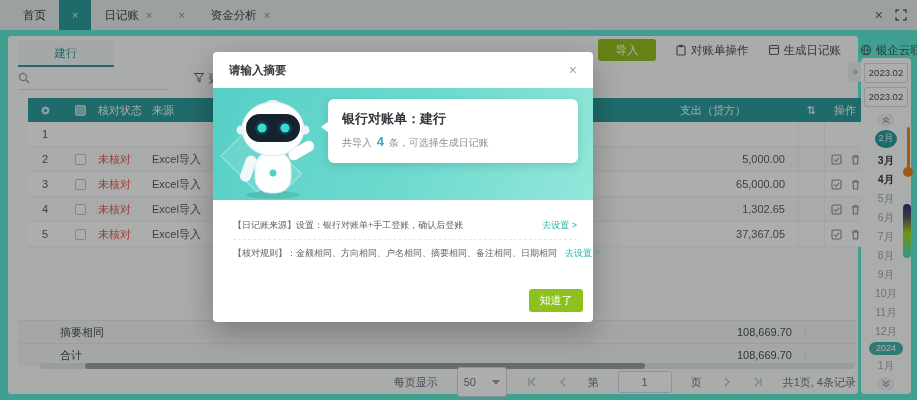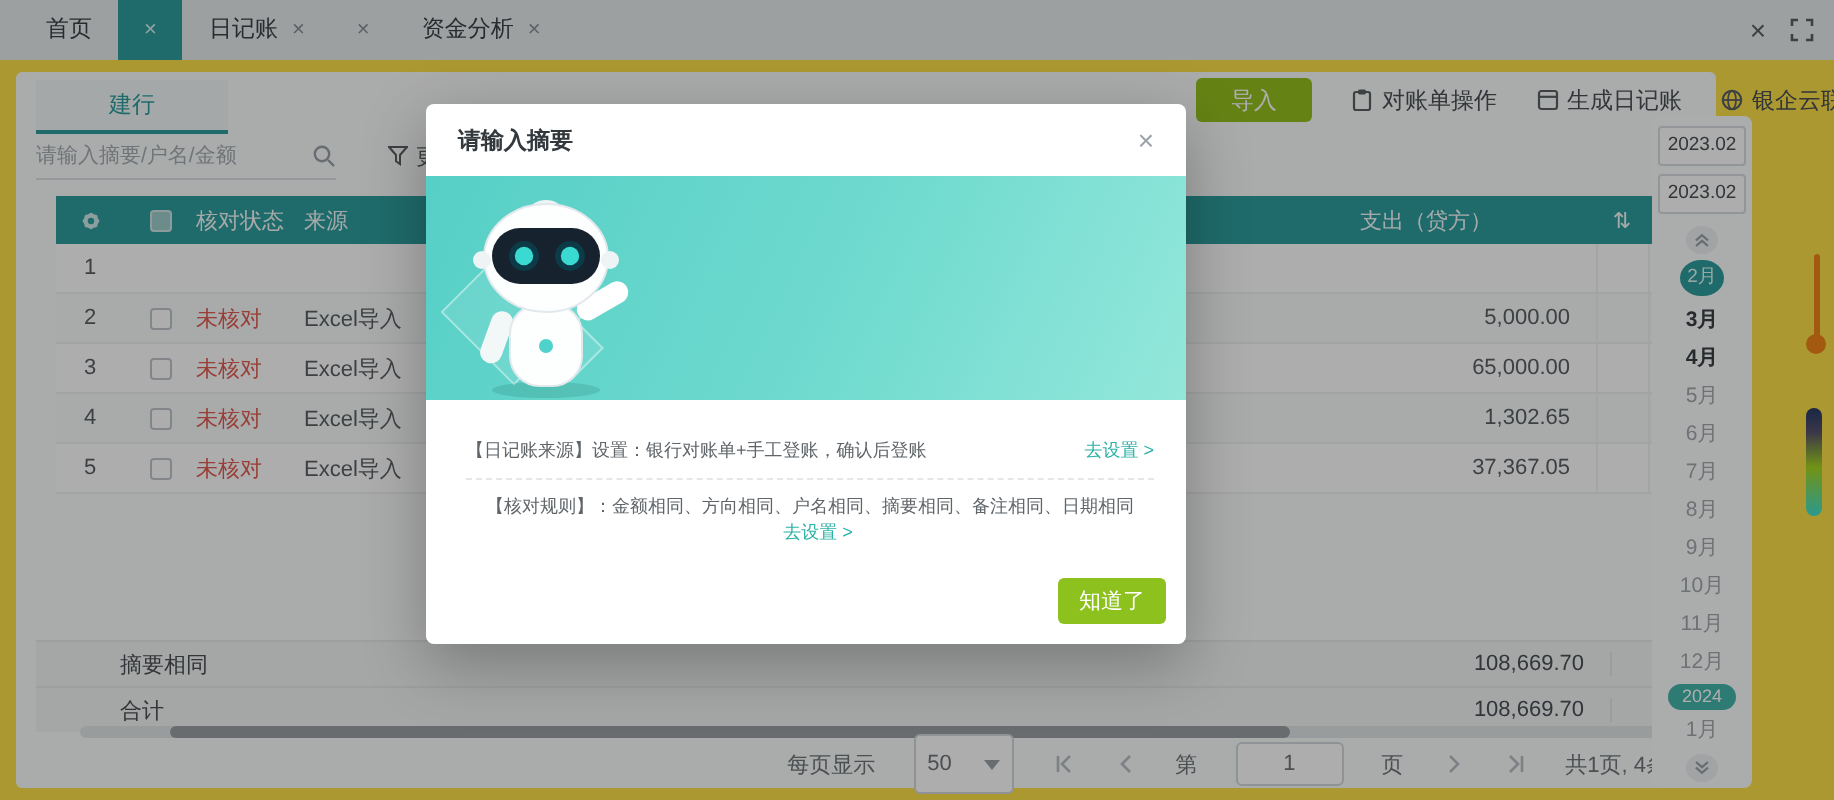--- a/index.html
+++ b/index.html
@@ -1,17 +1,17 @@
 <!DOCTYPE html>
 <html><head>
 <meta charset="utf-8">
 <style>
   * { margin:0; padding:0; box-sizing:border-box; }
   body { background:#cfd4d6; font-family:"Liberation Sans","DejaVu Sans",sans-serif; }
-  .app { position:relative; width:917px; height:400px; overflow:hidden; background:#fde047; }
+  .app { position:relative; width:917px; height:400px; overflow:hidden; background:#5eead4; }
 
   
   .tabbar { position:absolute; top:0; left:0; width:917px; height:30px; background:#e8eced; display:flex; align-items:center; padding-left:10px; }
   .tab { height:30px; line-height:30px; padding:0 13px; font-size:11.5px; color:#3c4247; display:flex; align-items:center; gap:7px; cursor:pointer; white-space:nowrap; }
   .tab .x { font-size:11px; color:#8a9095; line-height:1; }
   .tab.active { background:#2f9e9e; color:#fff; }
   .tab.active .x { color:#d6efef; }
   .tabbar-right { margin-left:auto; display:flex; align-items:center; gap:12px; padding-right:10px; color:#5a6065; }
   .win-close { font-size:14px; color:#5a6065; cursor:pointer; }
 
@@ -58,21 +58,21 @@
   .hscroll .thumb { position:absolute; left:45px; top:0; width:560px; height:6px; background:#9aa0a4; border-radius:3px; cursor:pointer; }
 
   
   .pagination { position:absolute; top:369px; left:0; width:856px; height:26px; display:flex; justify-content:flex-end; align-items:center; gap:19px; font-size:11px; color:#70767b; }
   .pg-select { width:50px; height:22px; border:1px solid #d4d9dd; border-radius:3px; background:#fff; display:flex; align-items:center; justify-content:space-between; padding:14px 6px; cursor:pointer; }
   .pg-input { width:54px; height:22px; border:1px solid #d4d9dd; border-radius:3px; background:#fff; text-align:center; line-height:20px; }
   .pg-nav { display:inline-flex; cursor:pointer; }
   .caret { width:0; height:0; border-left:4px solid transparent; border-right:4px solid transparent; border-top:5px solid #9aa1a7; }
 
   
-  .rail { position:absolute; left:826px; top:58px; width:50px; height:336px; background:#fdfefe; border-radius:4px; display:flex; flex-direction:column; align-items:center; padding-top:5px; }
+  .rail { position:absolute; left:861px; top:58px; width:50px; height:336px; background:#fdfefe; border-radius:4px; display:flex; flex-direction:column; align-items:center; padding-top:5px; }
   .rail-collapse { position:absolute; left:848px; top:62px; width:14px; height:20px; background:#eef2f3; border-radius:3px 0 0 3px; font-size:10px; color:#8a9499; text-align:center; line-height:20px; cursor:pointer; }
   .period { width:44px; height:20px; border:1px solid #d8dde0; border-radius:2px; background:#fff; font-size:9.5px; color:#4a5055; text-align:center; line-height:18px; margin-bottom:4px; cursor:pointer; }
   .chev-circle { width:16px; height:16px; border-radius:50%; background:#eef1f2; display:flex; align-items:center; justify-content:center; margin:2px 0 3px; cursor:pointer; }
   .cur-month { width:22px; height:22px; border-radius:50%; background:#2f9e9e; color:#e4f6f6; font-size:9.5px; display:flex; align-items:center; justify-content:center; margin-bottom:3px; cursor:pointer; }
   .month { height:19px; line-height:19px; font-size:10.5px; color:#a2a8ad; cursor:pointer; }
   .month.strong { color:#3a4045; font-weight:bold; }
   .year-pill { background:#45b5ac; color:#fff; font-size:9px; border-radius:8px; padding:1px 7px; line-height:11px; margin:1px 0; cursor:pointer; }
   .range-line { position:absolute; left:907px; top:127px; width:3px; height:44px; background:#f08519; border-radius:2px; z-index:5; }
   .range-dot { position:absolute; left:903px; top:167px; width:10px; height:10px; border-radius:50%; background:#f08519; z-index:5; }
   .grad-pill { position:absolute; left:903px; top:204px; width:8px; height:54px; border-radius:4px; background:linear-gradient(180deg,#273a66 0%,#55506a 22%,#a8d81f 55%,#40e3d2 100%); z-index:5; }
@@ -86,21 +86,21 @@
   .banner { position:absolute; left:0; top:36px; width:380px; height:112px; background:linear-gradient(115deg,#56cfc6 0%,#6fdacf 55%,#93e7da 100%); overflow:hidden; }
   .deco { position:absolute; border:1px solid rgba(255,255,255,.4); background:rgba(255,255,255,.10); transform:rotate(45deg); }
   .robot { position:absolute; left:12px; top:7px; }
   .speech { position:absolute; left:115px; top:11px; width:250px; height:64px; background:#fff; border-radius:6px; box-shadow:0 3px 8px rgba(20,90,85,.18); padding:11px 14px 0; }
   .speech .tail { position:absolute; left:-7px; top:22px; width:0; height:0; border-top:6px solid transparent; border-bottom:6px solid transparent; border-right:8px solid #fff; }
   .speech-title { font-size:13px; font-weight:bold; color:#33383c; }
   .speech-sub { margin-top:6px; font-size:10px; color:#8a9095; }
   .speech-sub .count { color:#3d9fd6; font-size:13px; font-weight:bold; padding:0 2px; }
   .rules { position:absolute; left:20px; right:16px; top:160px; }
   .rule-line { display:flex; justify-content:space-between; align-items:center; padding:7px 0; }
-  .rule-line + .rule-line { border-top:1px dashed #e3e7ea;flex-direction:column; }
+  .rule-line + .rule-line { border-top:1px dashed #e3e7ea; }
   .rule-text { font-size:9px; color:#5f6569; white-space:nowrap; }
   .rule-link { font-size:9px; color:#2bb3a6; cursor:pointer; white-space:nowrap; margin-left:8px; }
   .btn-ok { position:absolute; right:10px; bottom:10px; width:54px; height:23px; background:#8dc21e; color:#fff; border:none; border-radius:3px; font-size:11px; font-family:inherit; cursor:pointer;margin-left:44px; }
 
   svg { display:block; }
 </style>
 </head>
 <body>
 
 <div class="app">
@@ -132,21 +132,20 @@
       </span>
     </div>
   </div>
 
   <div class="card"></div>
 
   <div class="bank-tab">建行</div>
 
   <div class="search-row">
     <div class="search-box">
-      <input placeholder="请输入摘要/户名/金额" style="">
       <span>
         <svg width="12" height="12" viewBox="0 0 12 12">
             <circle cx="5" cy="5" r="3.6" fill="none" stroke="#9aa1a7" stroke-width="1.2"></circle>
             <line x1="8" y1="8" x2="11" y2="11" stroke="#9aa1a7" stroke-width="1.2"></line>
           </svg>
       </span>
     </div>
     <div class="more-filter">
       <span>
         <svg width="10" height="10" viewBox="0 0 10 10">
@@ -420,20 +419,29 @@
           <ellipse cx="48" cy="34" rx="31" ry="27" fill="#fdfefe" stroke="#e2e9ec"></ellipse>
           <circle cx="16" cy="35" r="4.5" fill="#eef3f5"></circle>
           <circle cx="80" cy="35" r="4.5" fill="#eef3f5"></circle>
           <rect x="21" y="19" width="54" height="28" rx="14" fill="#17222f"></rect>
           <circle cx="37" cy="33" r="7.5" fill="#0c3a46"></circle>
           <circle cx="37" cy="33" r="4.6" fill="#3ad9d2"></circle>
           <circle cx="60" cy="33" r="7.5" fill="#0c3a46"></circle>
           <circle cx="60" cy="33" r="4.6" fill="#3ad9d2"></circle>
         </svg>
       </div>
+      <div class="speech">
+        <div class="tail"></div>
+        <div class="speech-title">银行对账单：建行</div>
+        <div class="speech-sub">
+          <span>共导入</span>
+          <span class="count">4</span>
+          <span>条，可选择生成日记账</span>
+        </div>
+      </div>
     </div>
     <div class="rules">
       <div class="rule-line">
         <span class="rule-text">【日记账来源】设置：银行对账单+手工登账，确认后登账</span>
         <span class="rule-link">去设置 &gt;</span>
       </div>
       <div class="rule-line">
         <span class="rule-text">【核对规则】：金额相同、方向相同、户名相同、摘要相同、备注相同、日期相同</span>
         <span class="rule-link">去设置 &gt;</span>
       </div>

